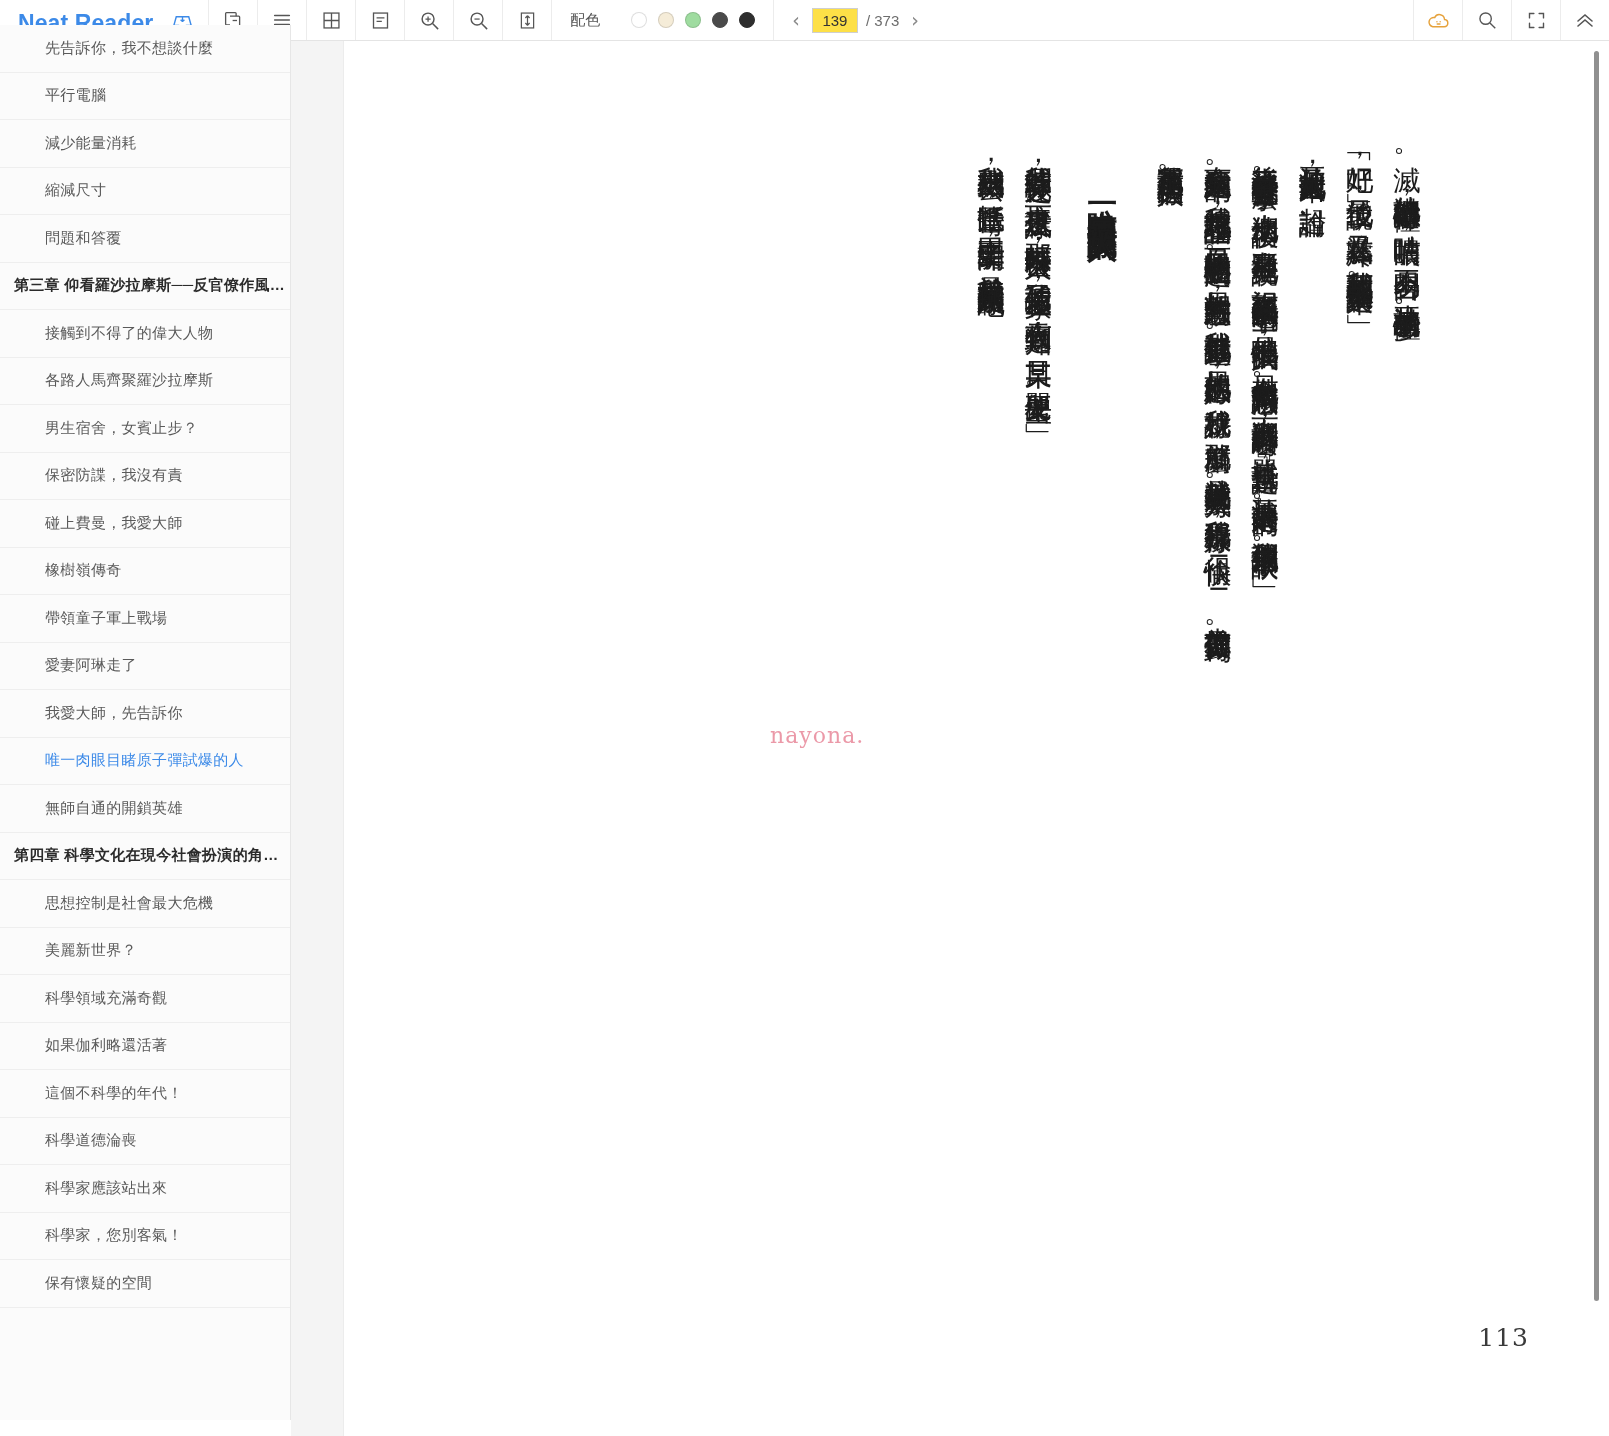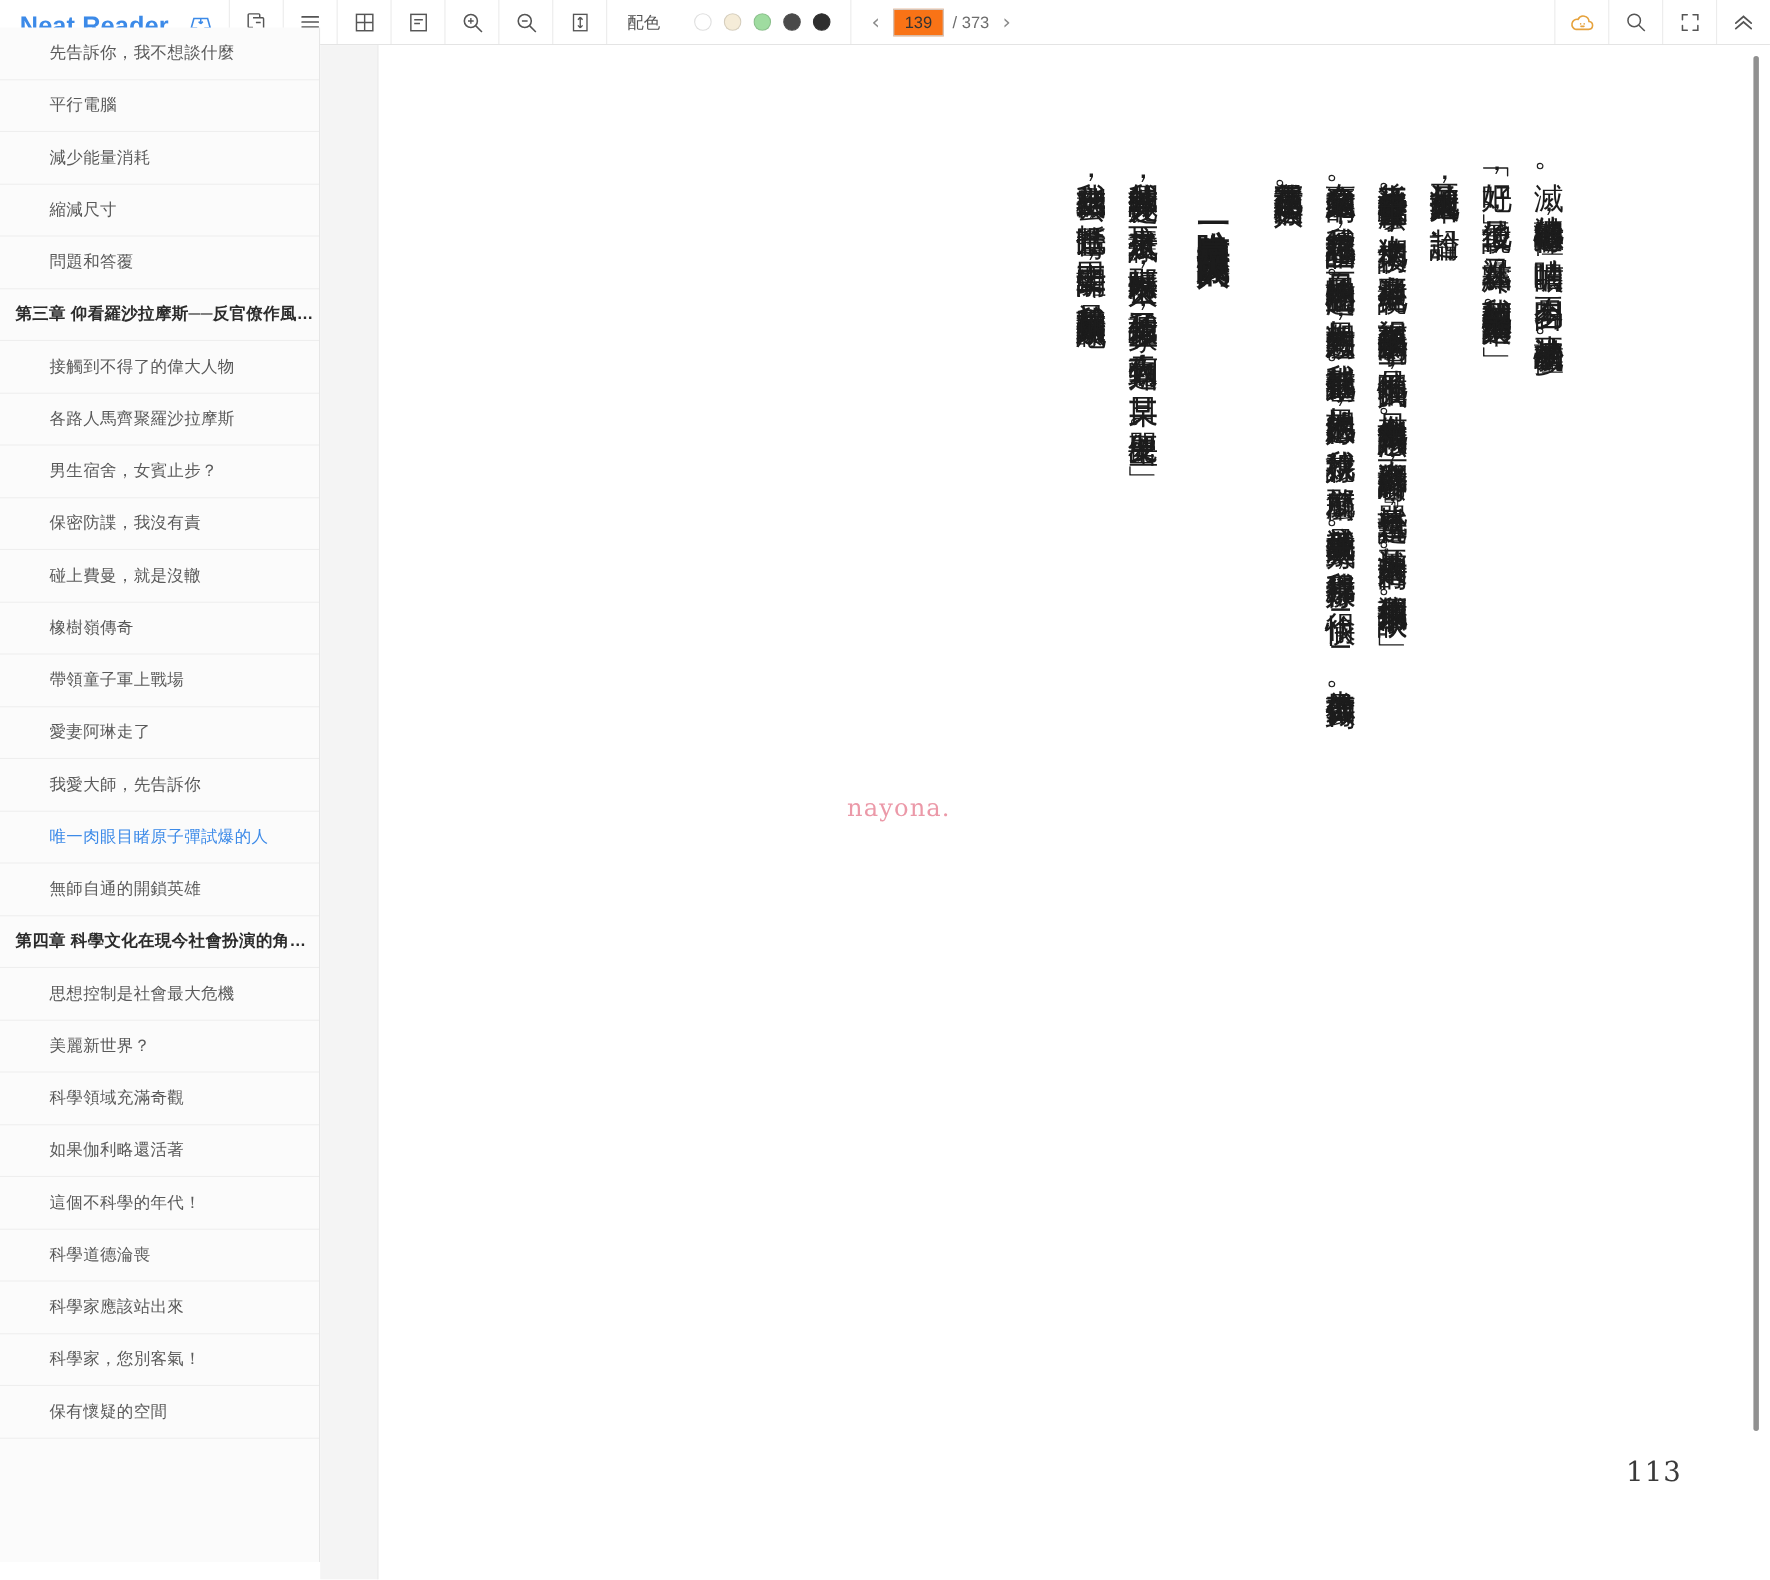--- a/index.html
+++ b/index.html
@@ -81,21 +81,21 @@
     font-family: "DejaVu Sans", sans-serif;
   }
   .pager-input {
     width: 46px;
     height: 25px;
     border: 1px solid #cfcfcf;
     text-align: center;
     font-size: 15px;
     color: #333;
     font-family: "Liberation Sans", sans-serif;
-    background: #f97316;
+    background: #fde047;
   }
   .pager-total {
     font-size: 15px;
     color: #6d6d6d;
   }
 
   .tb-spacer { flex: 1; }
 
   .tb-right { display: flex; align-items: stretch; }
 
@@ -361,21 +361,21 @@
       <div class="toc-item">先告訴你，我不想談什麼</div>
       <div class="toc-item">平行電腦</div>
       <div class="toc-item">減少能量消耗</div>
       <div class="toc-item">縮減尺寸</div>
       <div class="toc-item">問題和答覆</div>
       <div class="toc-item chapter">第三章 仰看羅沙拉摩斯──反官僚作風…</div>
       <div class="toc-item">接觸到不得了的偉大人物</div>
       <div class="toc-item">各路人馬齊聚羅沙拉摩斯</div>
       <div class="toc-item">男生宿舍，女賓止步？</div>
       <div class="toc-item">保密防諜，我沒有責</div>
-      <div class="toc-item">碰上費曼，就是沒轍</div>
+      <div class="toc-item">碰上費曼，我愛大師</div>
       <div class="toc-item">橡樹嶺傳奇</div>
       <div class="toc-item">帶領童子軍上戰場</div>
       <div class="toc-item">愛妻阿琳走了</div>
       <div class="toc-item">我愛大師，先告訴你</div>
       <div class="toc-item active">唯一肉眼目睹原子彈試爆的人</div>
       <div class="toc-item">無師自通的開鎖英雄</div>
       <div class="toc-item chapter">第四章 科學文化在現今社會扮演的角…</div>
       <div class="toc-item">思想控制是社會最大危機</div>
       <div class="toc-item">美麗新世界？</div>
       <div class="toc-item">科學領域充滿奇觀</div>

